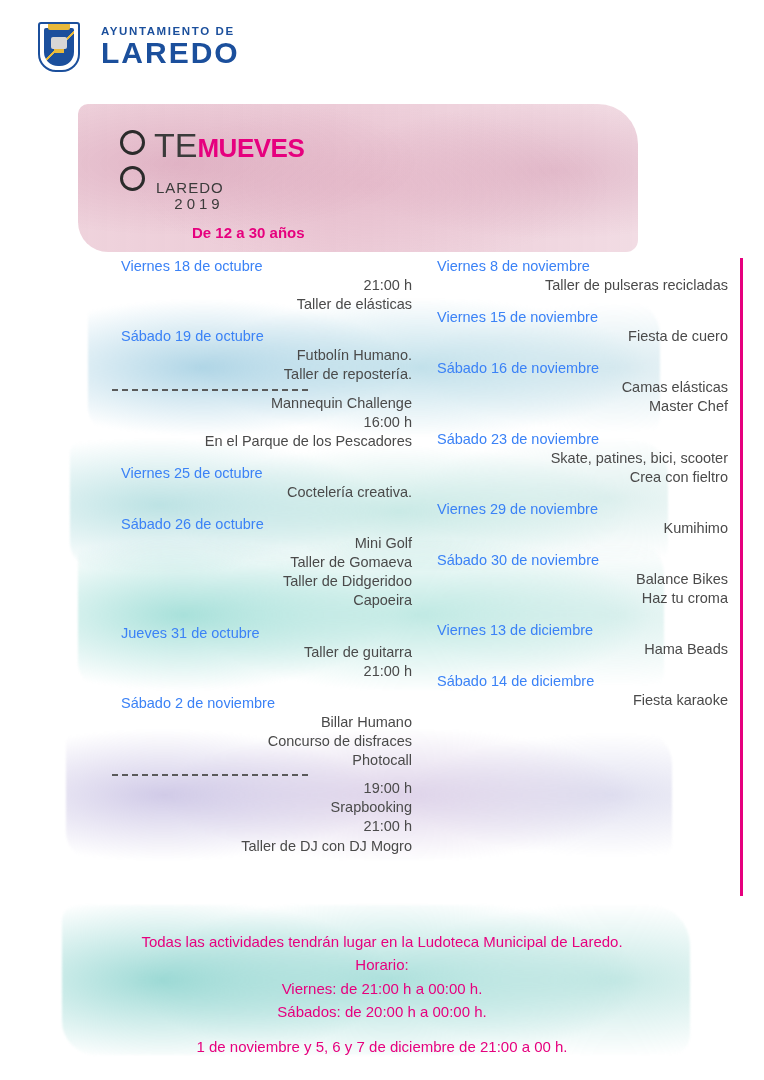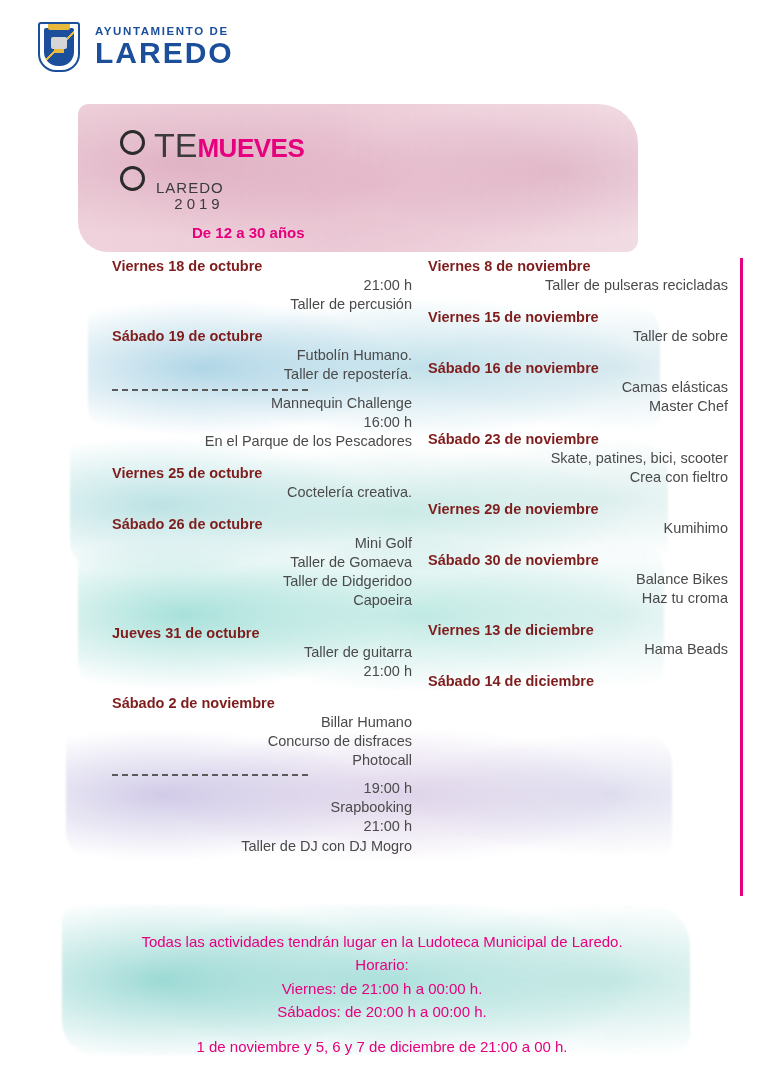--- a/index.html
+++ b/index.html
@@ -16,21 +16,21 @@
     position: relative;
   }
 
   
   .header {
     position: absolute;
     top: 22px;
     left: 18px;
     display: flex;
     align-items: center;
-    gap: 15px;
+    gap: 21px;
     padding-left: 20px;
   }
   .crest {
     width: 38px;
     height: 46px;
     background: #ffffff;
     border: 2px solid #1b4f9c;
     border-radius: 3px 3px 18px 18px;
     position: relative;
     overflow: hidden;
@@ -219,24 +219,25 @@
   }
   .col {
     position: absolute;
     top: 0;
   }
   .col-left { left: 112px; width: 300px; }
   .col-right { left: 428px; width: 300px; }
 
   .entry { margin-bottom: 14px; }
   .entry-date {
-    color: #7f1d1d;
-    font-weight: 700;
+    color: #3b82f6;
+    font-weight: 400;
     font-size: 14.5px;
     margin-bottom: 2px;
+    margin-left: 9px;
   }
   .entry-line {
     font-size: 14.5px;
     color: #4a4a4a;
     line-height: 1.32;
     text-align: right;
   }
   .dashed-sep {
     border-top: 2px dashed #5a5a5a;
     width: 196px;
@@ -296,21 +297,21 @@
 
 <div class="v-rule"></div>
 
 <div class="cols">
 
   <div class="col col-left">
 
     <div class="entry">
       <div class="entry-date">Viernes 18 de octubre</div>
       <div class="entry-line">21:00 h</div>
-      <div class="entry-line">Taller de percusión</div>
+      <div class="entry-line">Taller de elásticas</div>
     </div>
 
     <div class="entry">
       <div class="entry-date">Sábado 19 de octubre</div>
       <div class="entry-line">Futbolín Humano.</div>
       <div class="entry-line">Taller de repostería.</div>
       <div class="dashed-sep"></div>
       <div class="entry-line">Mannequin Challenge</div>
       <div class="entry-line">16:00 h</div>
       <div class="entry-line">En el Parque de los Pescadores</div>
@@ -352,21 +353,21 @@
   <div class="col col-right">
 
     <div class="entry">
       <div class="entry-date">Viernes 8 de noviembre</div>
       <div class="entry-line">Taller de pulseras recicladas</div>
     </div>
 
 
     <div class="entry">
       <div class="entry-date">Viernes 15 de noviembre</div>
-      <div class="entry-line">Taller de sobre</div>
+      <div class="entry-line">Fiesta de cuero</div>
     </div>
 
     <div class="entry">
       <div class="entry-date">Sábado 16 de noviembre</div>
       <div class="entry-line">Camas elásticas</div>
       <div class="entry-line">Master Chef</div>
     </div>
 
 
     <div class="entry">
@@ -386,20 +387,21 @@
       <div class="entry-line">Haz tu croma</div>
     </div>
 
     <div class="entry">
       <div class="entry-date">Viernes 13 de diciembre</div>
       <div class="entry-line">Hama Beads</div>
     </div>
 
     <div class="entry">
       <div class="entry-date">Sábado 14 de diciembre</div>
+      <div class="entry-line">Fiesta karaoke</div>
     </div>
 
   </div>
 </div>
 
 <div class="footer">
   <div>Todas las actividades tendrán lugar en la Ludoteca Municipal de Laredo.</div>
   <div>Horario:</div>
   <div>Viernes: de 21:00 h a 00:00 h.</div>
   <div>Sábados: de 20:00 h a 00:00 h.</div>

